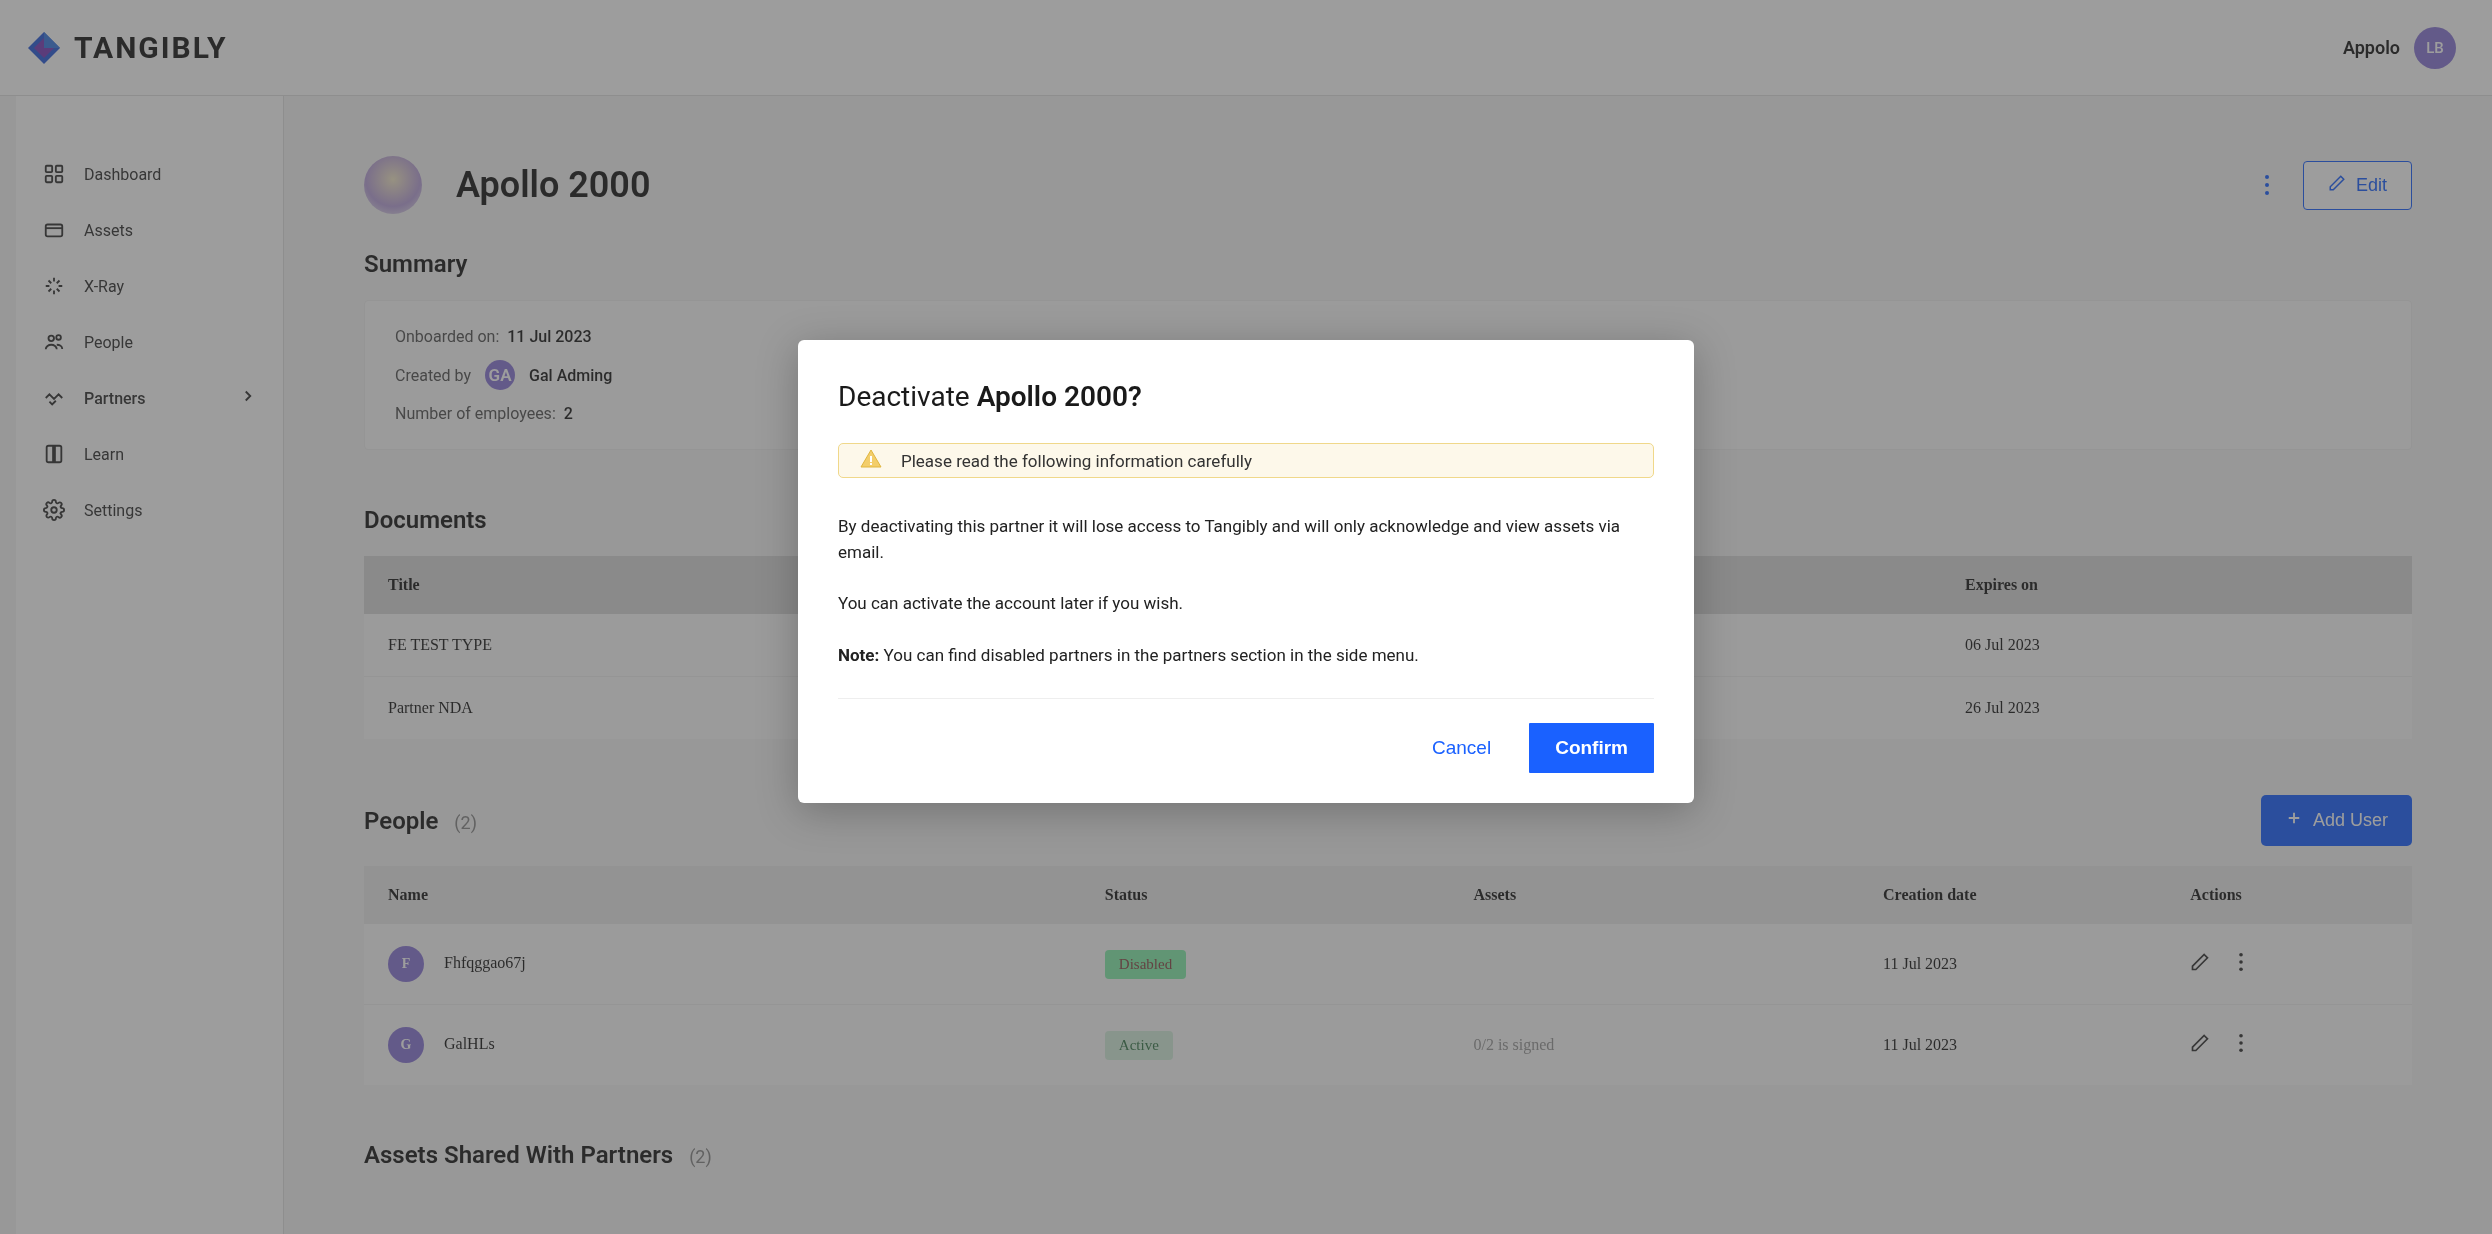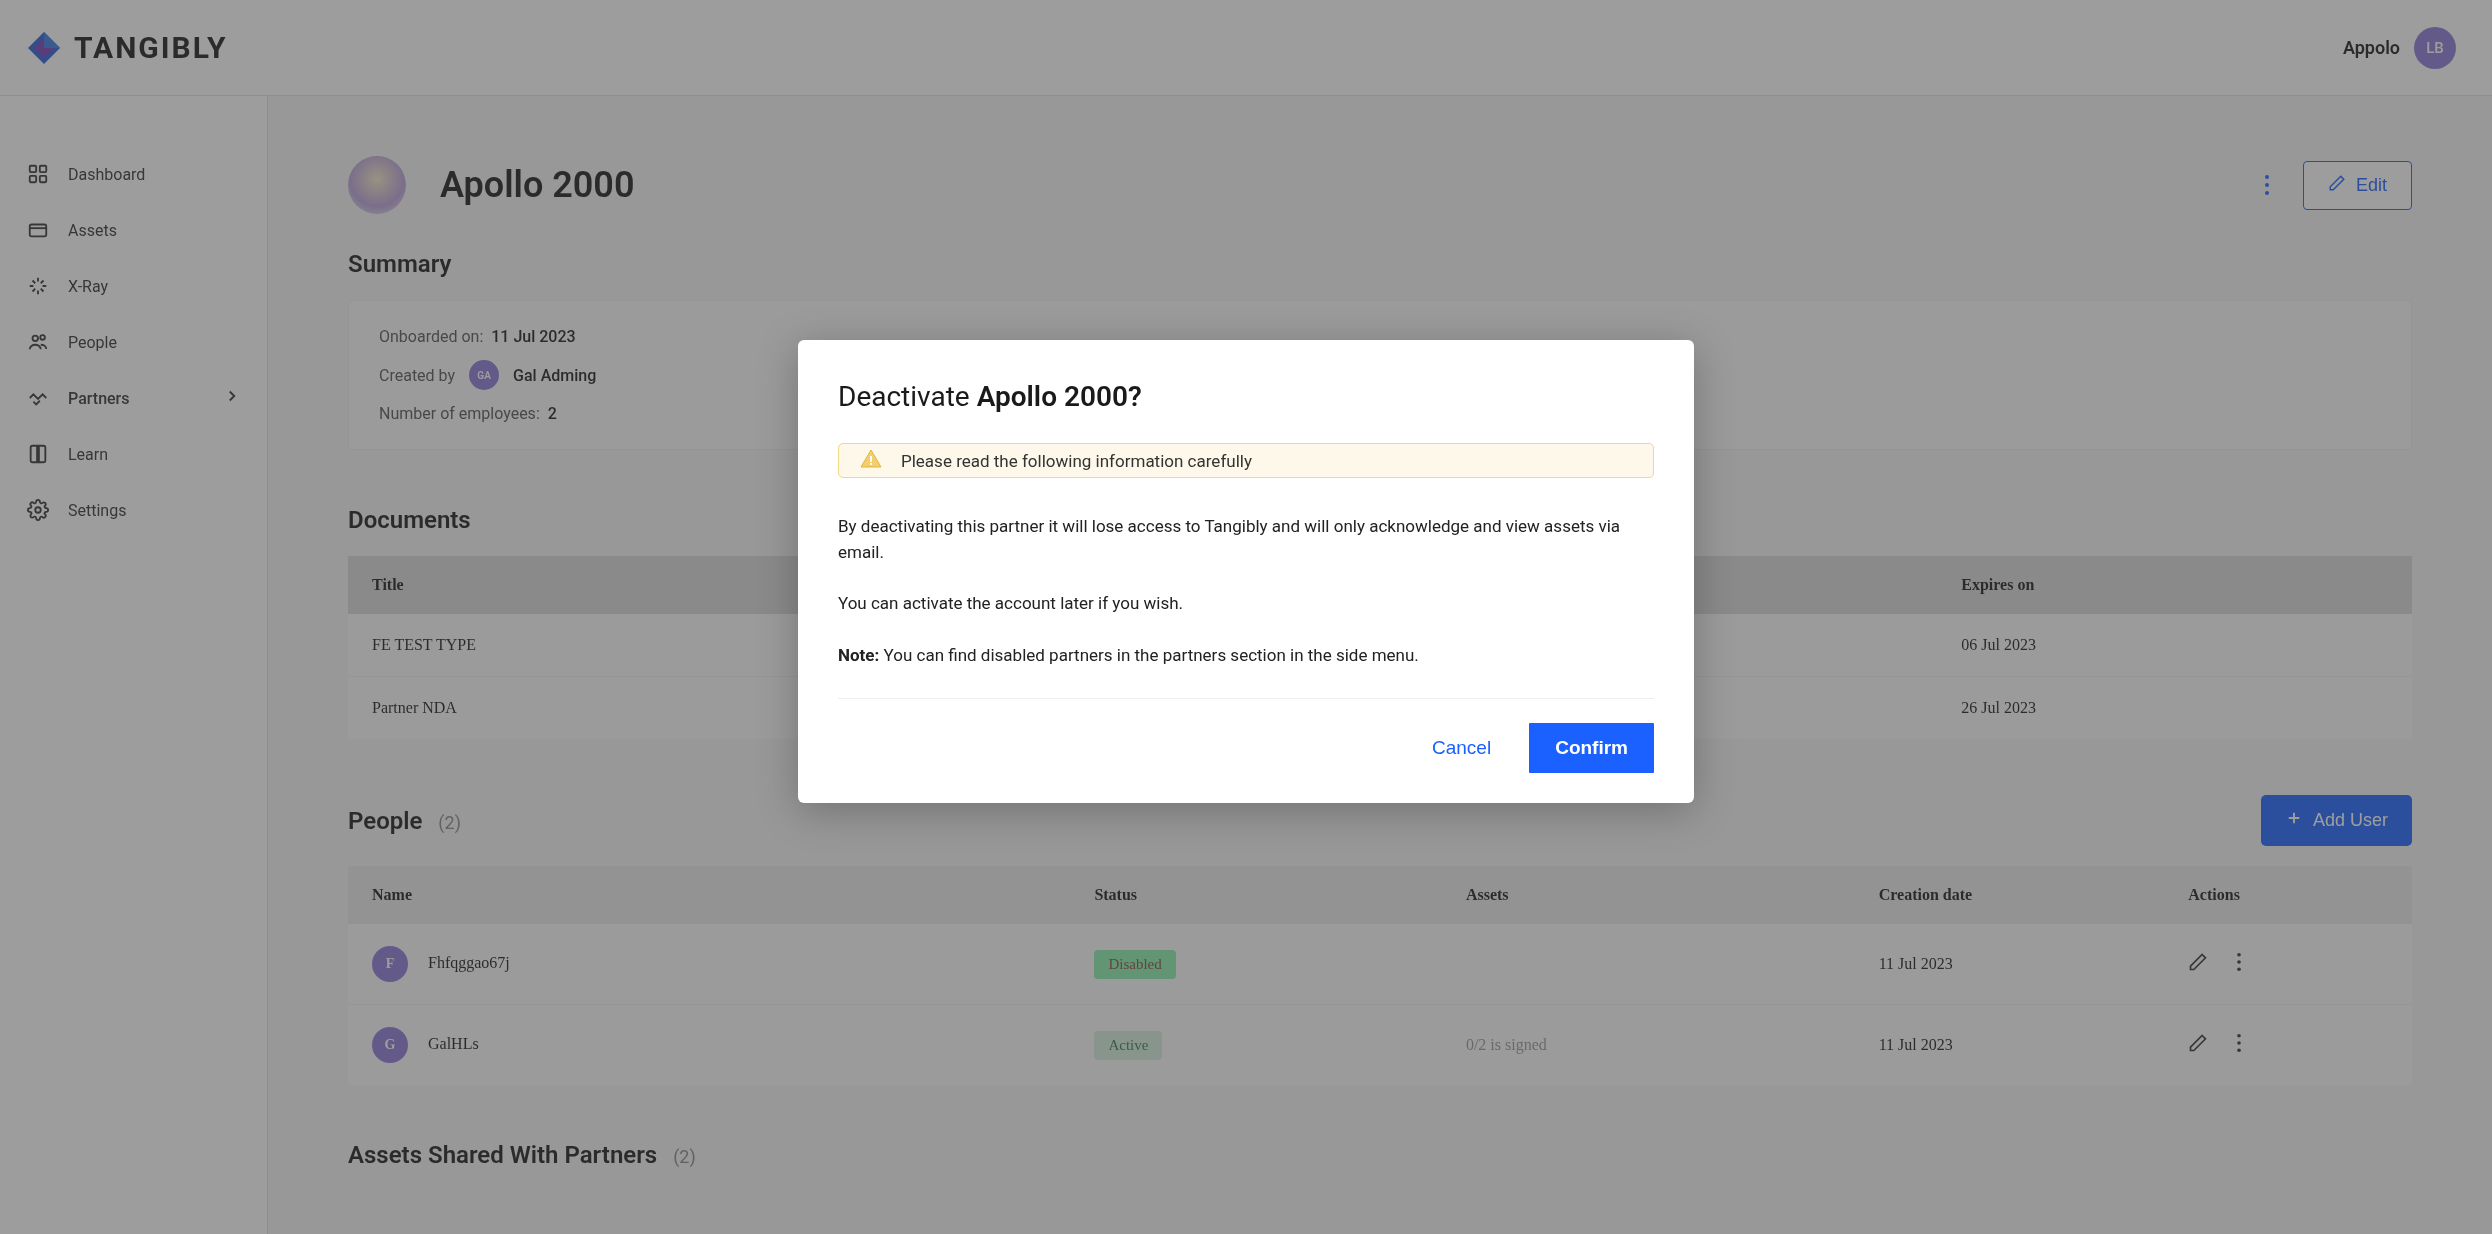--- a/index.html
+++ b/index.html
@@ -8,21 +8,21 @@
   
   .header { height: 96px; border-bottom: 1px solid #e0e0e0; background: #fff; display: flex; align-items: center; justify-content: space-between; padding: 0 36px 0 24px; }
   .logo { display: flex; align-items: center; gap: 10px; }
   .logo-mark { width: 40px; height: 40px; position: relative; }
   .logo-text { font-size: 30px; font-weight: 700; letter-spacing: 2px; color: #1a1a1a; }
   .header-right { display: flex; align-items: center; gap: 14px; }
   .tenant-name { font-weight: 600; font-size: 18px; }
   .avatar { width: 42px; height: 42px; border-radius: 50%; background: #8b79d6; color: #fff; display: flex; align-items: center; justify-content: center; font-size: 15px; font-weight: 500; }
 
   
-  .body-wrap { display: flex; height: calc(1234px - 96px); }
+  .body-wrap { display: flex; height: calc(1234px - 96px); padding-left: 16px; }
   .sidebar { width: 268px; border-right: 1px solid #e0e0e0; background: #fff; padding: 50px 0; }
   .nav-item { display: flex; align-items: center; gap: 18px; padding: 16px 26px; font-size: 16px; color: #333; cursor: pointer; position: relative; }
   .nav-item.active { font-weight: 500; }
   .nav-item .chev { position: absolute; right: 26px; }
   .nav-icon { width: 24px; height: 24px; display: flex; align-items: center; justify-content: center; color: #333; }
 
   .main { flex: 1; padding: 60px 80px 40px 80px; overflow: auto; }
 
   .page-title-row { display: flex; align-items: center; justify-content: space-between; margin-bottom: 36px; }
   .page-title-left { display: flex; align-items: center; gap: 34px; }
@@ -31,21 +31,21 @@
   .page-actions { display: flex; align-items: center; gap: 22px; }
   .kebab { width: 28px; height: 28px; display:flex; align-items:center; justify-content:center; cursor:pointer; color:#1a61ff; }
   .edit-btn { display:flex; align-items:center; gap:10px; border:1px solid #1a61ff; color:#1a61ff; background:#fff; border-radius:4px; padding: 12px 24px; font-size:18px; font-weight:500; cursor:pointer; }
 
   .section-title { font-size: 24px; font-weight: 600; margin-bottom: 22px; }
   .summary-card { background:#fafafa; border:1px solid #eee; border-radius:4px; padding: 26px 30px; margin-bottom: 56px; font-size:16px; }
   .summary-row { display:flex; align-items:center; gap:8px; margin-bottom:14px; }
   .summary-row:last-child { margin-bottom:0; }
   .summary-label { color:#555; }
   .summary-val { font-weight:500; }
-  .mini-avatar { width:30px; height:30px; border-radius:50%; background:#8b79d6; color:#fff; display:flex; align-items:center; justify-content:center; font-size:10px; font-weight:600; margin: 0 6px; }
+  .mini-avatar { width:30px; height:30px; border-radius:50%; background:#8b79d6; color:#fff; display:flex; align-items:center; justify-content:center; font-size:17px; font-weight:600; margin: 0 6px; }
 
   .table { width:100%; border-collapse: collapse; margin-bottom: 56px; font-family: Liberation Serif, serif; }
   .table th { text-align:left; background:#d9d9d9; padding: 20px 24px; font-weight:600; font-size:16px; }
   .table td { background:#fafafa; border-bottom:1px solid #eee; padding: 22px 24px; font-size:16px; }
   .table tr:last-child td { border-bottom: none; }
 
   .section-row { display:flex; align-items:center; justify-content:space-between; margin-bottom:20px; }
   .count-badge { color:#888; font-weight:400; margin-left:10px; font-size:18px; }
   .add-btn { display:flex; align-items:center; gap:10px; background:#1a61ff; color:#fff; border:none; border-radius:5px; padding: 14px 24px; font-size:18px; font-weight:500; cursor:pointer; }
 

